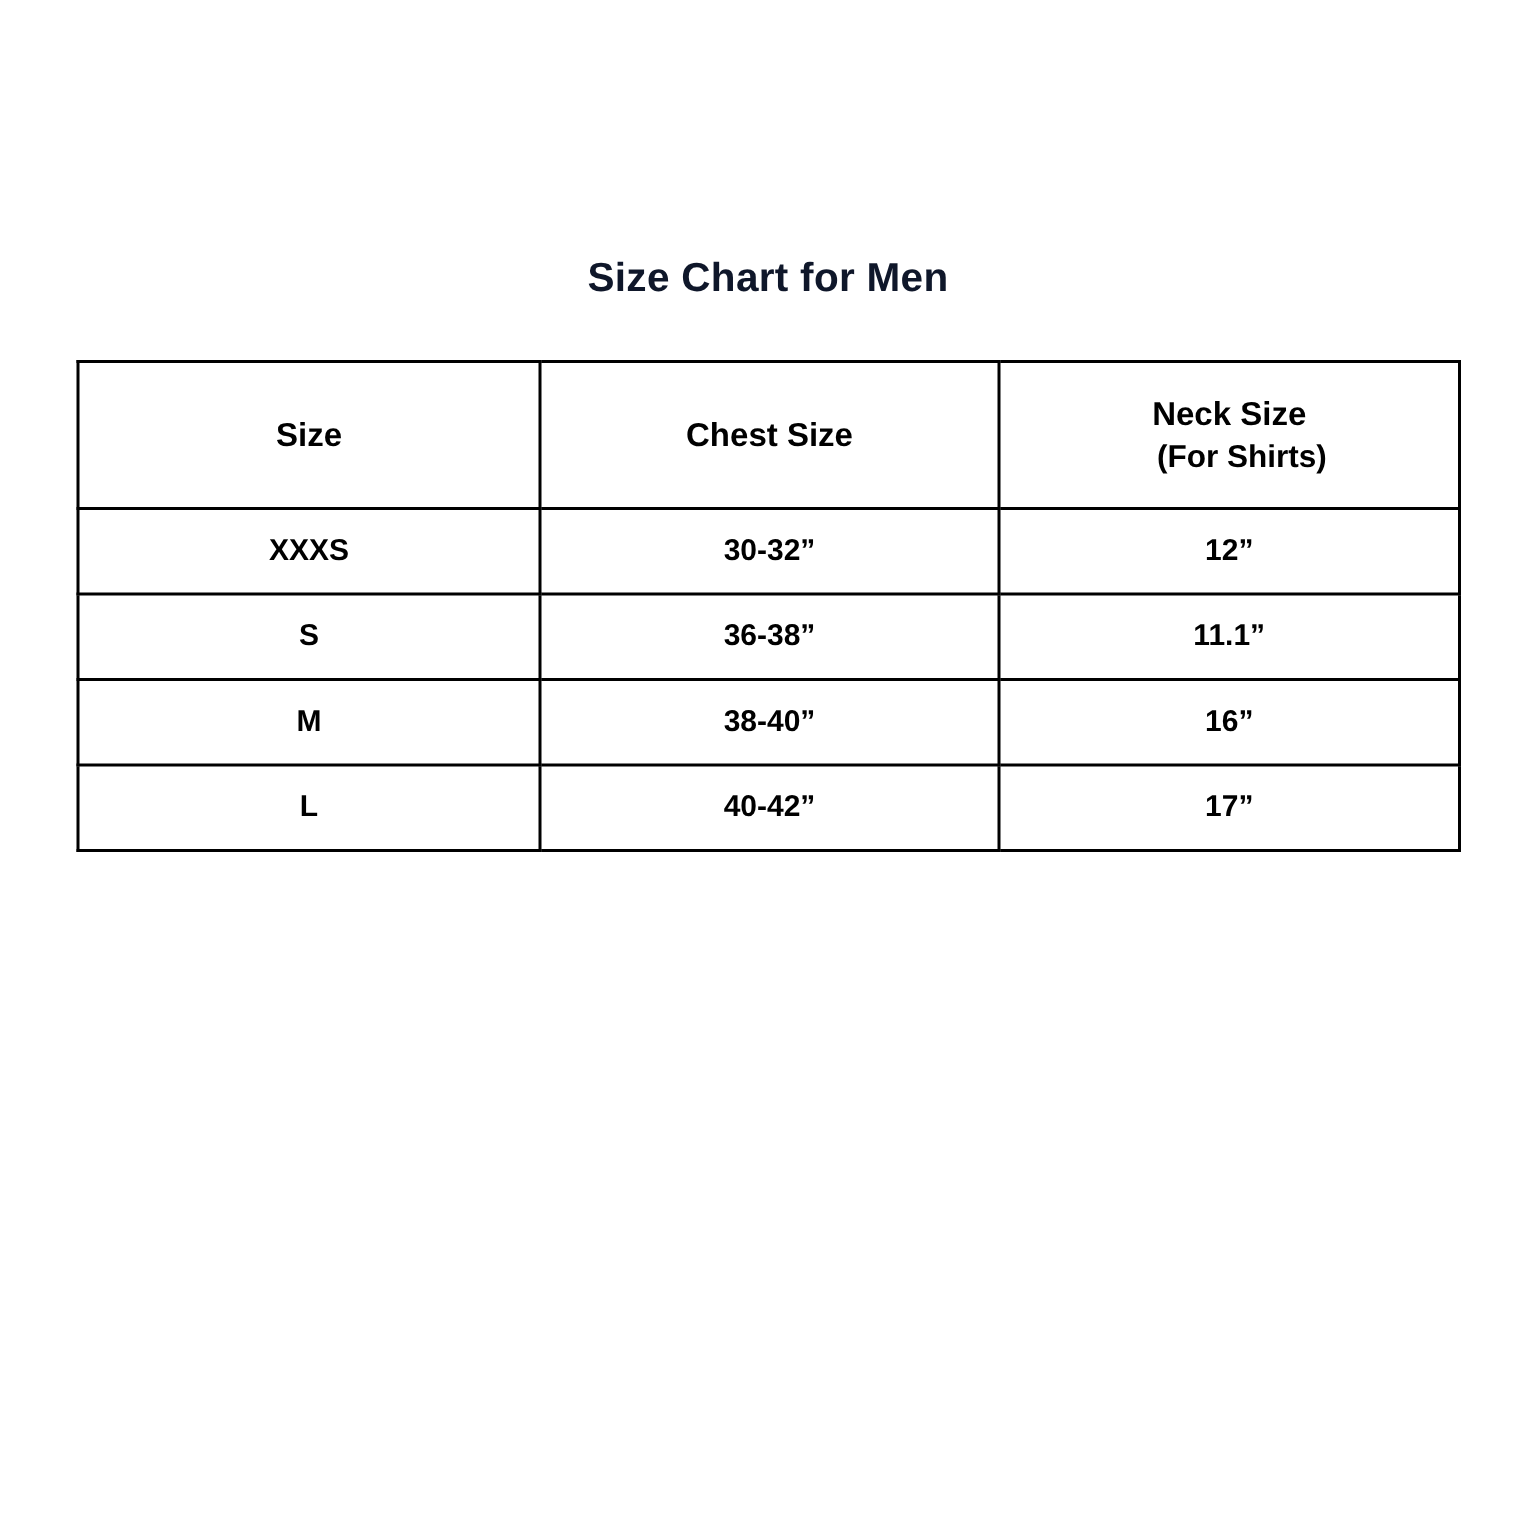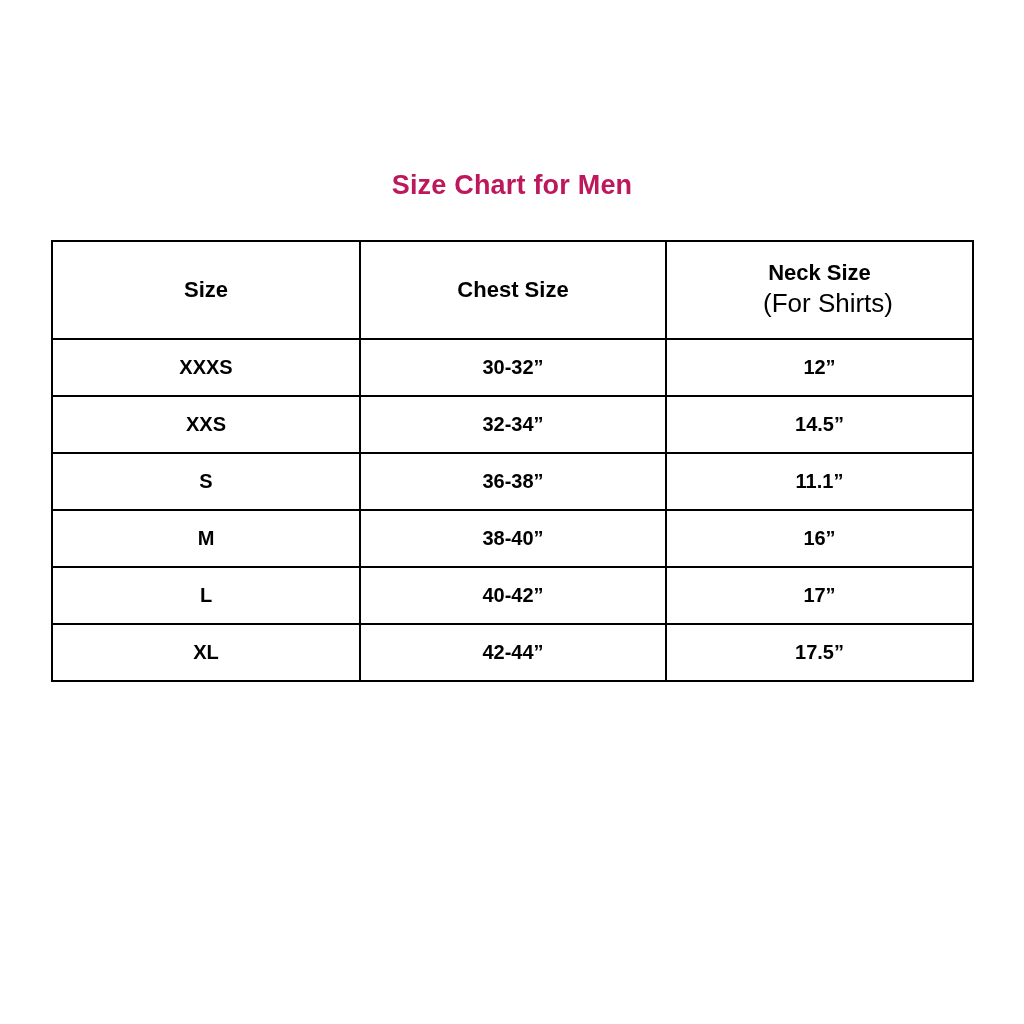--- a/index.html
+++ b/index.html
@@ -24,21 +24,21 @@
   }
   .chart-title {
     position: absolute;
     left: 0;
     top: 170px;
     width: 1024px;
     text-align: center;
     font-size: 27px;
     font-weight: bold;
     letter-spacing: 0.2px;
-    color: #be185d;
+    color: #0f172a;
   }
   table.size-table {
     position: absolute;
     left: 51px;
     top: 240px;
     width: 921px;
     border-collapse: collapse;
     table-layout: fixed;
   }
   table.size-table td,
@@ -57,22 +57,22 @@
   table.size-table tbody td {
     height: 53px;
     font-size: 20px;
     border-radius: 17px;
   }
   col.c1 { width: 308px; }
   col.c2 { width: 306px; }
   col.c3 { width: 307px; }
   .sub {
     display: block;
-    font-size: 26px;
-    font-weight: normal;
+    font-size: 21px;
+    font-weight: bold;
     padding-left: 17px;
   }
 </style>
 </head>
 <body>
 
 <div class="page">
 
   <div class="chart-title">Size Chart for Men</div>
 
@@ -96,40 +96,30 @@
         </th>
       </tr>
     </thead>
     <tbody>
       <tr>
         <td>XXXS</td>
         <td>30-32”</td>
         <td>12”</td>
       </tr>
       <tr>
-        <td>XXS</td>
-        <td>32-34”</td>
-        <td>14.5”</td>
-      </tr>
-      <tr>
         <td>S</td>
         <td>36-38”</td>
         <td>11.1”</td>
       </tr>
       <tr>
         <td>M</td>
         <td>38-40”</td>
         <td>16”</td>
       </tr>
       <tr>
         <td>L</td>
         <td>40-42”</td>
         <td>17”</td>
       </tr>
-      <tr>
-        <td>XL</td>
-        <td>42-44”</td>
-        <td>17.5”</td>
-      </tr>
     </tbody>
   </table>
 
 </div>
 
 </body></html>

